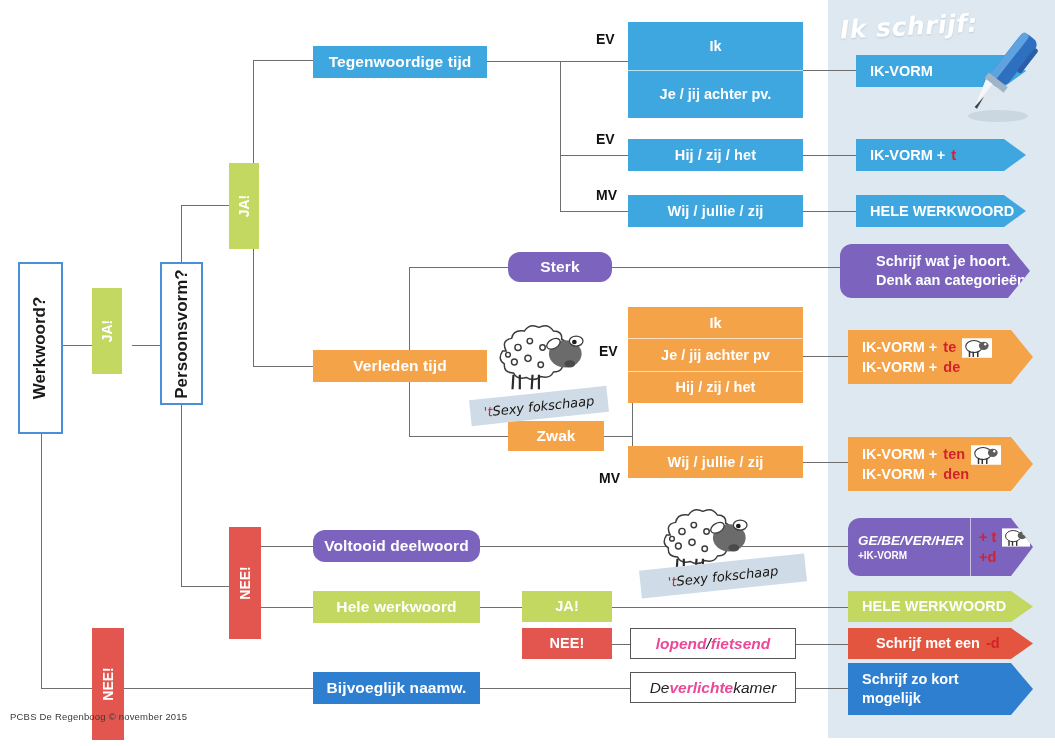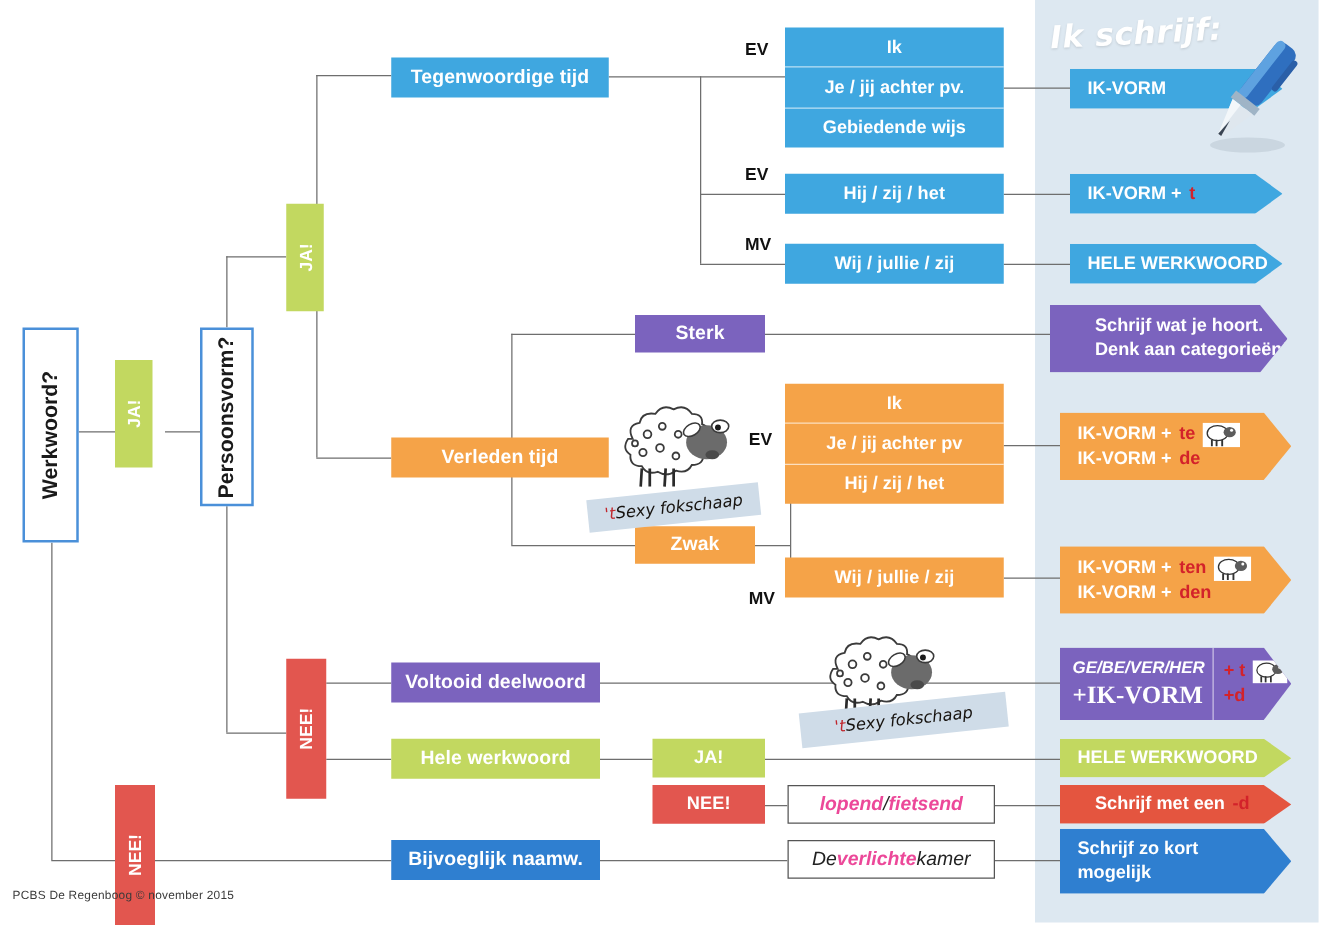--- a/index.html
+++ b/index.html
@@ -29,21 +29,21 @@
     text-align:center;line-height:1.15;
   }
   .box.sm{font-size:14.5px;}
   .box.md{font-size:15.5px;}
 
   .c-blue{background:#3fa7e0;}
   .c-blue-d{background:#2f7fd0;}
   .c-orange{background:#f5a councils;}
   .c-orange{background:#f5a348;}
   .c-green{background:#c2d860;}
-  .c-purple{background:#7b63be;}
+  .c-purple{background:#7b63be;border-radius:12px;}
   .c-red{background:#e2564f;}
   .c-white{background:#ffffff;color:#222;border:2px solid #4a90d9;}
 
   
   .vbox{
     position:absolute;box-sizing:border-box;
     display:flex;align-items:center;justify-content:center;
   }
   .vbox > span{
     transform:rotate(-90deg);white-space:nowrap;
@@ -232,21 +232,20 @@
 
   <div class="evmv" style="left:596px;top:31px;">EV</div>
   <div class="evmv" style="left:596px;top:131px;">EV</div>
   <div class="evmv" style="left:596px;top:187px;">MV</div>
   <div class="evmv" style="left:599px;top:343px;">EV</div>
   <div class="evmv" style="left:599px;top:470px;">MV</div>
 
   <div class="stack c-blue" style="left:628px;top:22px;width:175px;height:96px;">
     <div>Ik</div>
     <div>Je / jij achter pv.</div>
-    <div>Gebiedende wijs</div>
   </div>
 
   <div class="box sm c-blue" style="left:628px;top:139px;width:175px;height:32px;">
     <span>Hij / zij / het</span>
   </div>
 
   <div class="box sm c-blue" style="left:628px;top:195px;width:175px;height:32px;">
     <span>Wij / jullie / zij</span>
   </div>
 
@@ -347,21 +346,21 @@
     </div>
     <div class="rowline">
       <span>IK-VORM +</span>
         <span class="red">den</span>
     </div>
   </div>
 
   <div class="arrow c-purple" style="left:848px;top:518px;width:185px;height:58px;padding-left:0;flex-direction:row;align-items:stretch;">
     <div style="flex:0 0 112px;display:flex;flex-direction:column;justify-content:center;padding-left:10px;border-right:1px solid rgba(255,255,255,.6);">
       <div style="font-style:italic;font-size:13.5px;">GE/BE/VER/HER</div>
-      <div style="font-size:20px;font-family:Liberation Serif, serif;">+IK-VORM</div>
+      <div style="font-size:10px;">+IK-VORM</div>
     </div>
     <div style="flex:1;display:flex;flex-direction:column;justify-content:center;padding-left:8px;">
       <div class="rowline">
         <span class="red">+ t</span>
         <span class="minisheep">
           <svg viewBox="0 0 40 26" width="28" height="19">
               <rect x="0" y="0" width="40" height="26" fill="#fff"></rect>
               <ellipse cx="16" cy="11" rx="11" ry="8" fill="#fff" stroke="#333" stroke-width="1.4"></ellipse>
               <ellipse cx="29" cy="10" rx="6.5" ry="5.5" fill="#5c5c5c"></ellipse>
               <circle cx="31" cy="8" r="1.6" fill="#fff"></circle>

